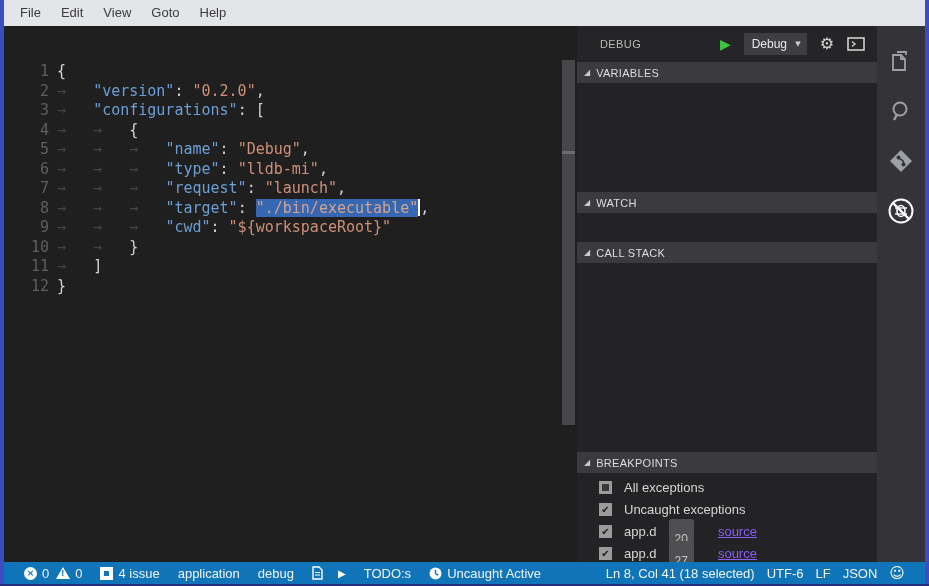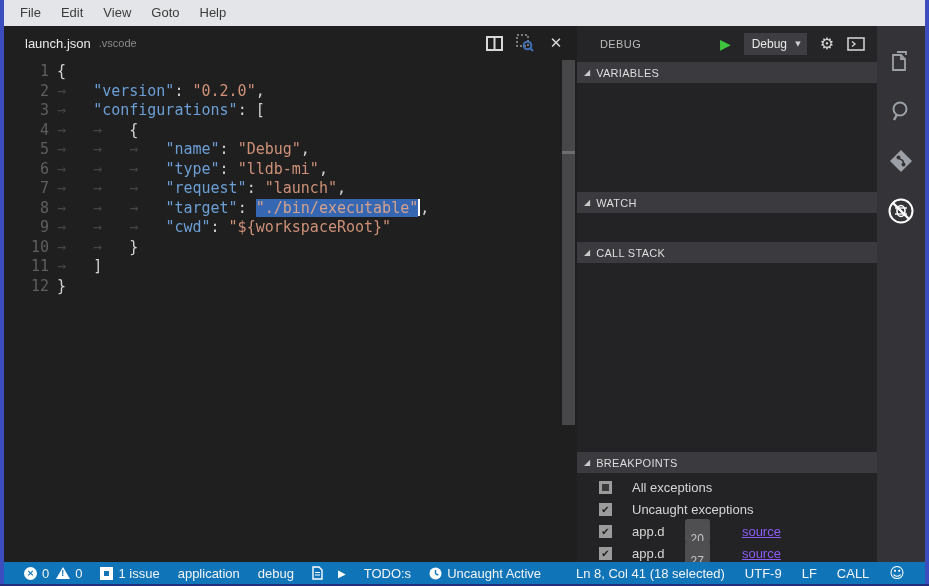--- a/index.html
+++ b/index.html
@@ -55,42 +55,42 @@
   .config-select .val { font-size:12px; color:#e8e8e8; }
   .config-select .chev { font-size:7px; color:#cfcfcf; font-family:"DejaVu Sans", sans-serif; }
   .gear { color:#d6d6d6; font-size:16px; line-height:1; font-family:"DejaVu Sans", sans-serif; }
 
   .sec-hdr { position:absolute; left:0; right:0; height:21px; background:#3a3a3f;
              display:flex; align-items:center; padding-left:7px; }
   .twisty { font-size:8px; color:#c9c9c9; margin-right:6px; font-family:"DejaVu Sans", sans-serif; }
   .sec-label { font-size:11px; font-weight:normal; color:#dedede; letter-spacing:.3px; }
   .sec-body { position:absolute; left:0; right:0; background:#232325; }
 
-  .bp-row { height:22px; display:flex; align-items:center; gap:20px; padding-left:22px;
+  .bp-row { height:22px; display:flex; align-items:center; gap:12px; padding-left:22px;
             font-size:13px; color:#d6d6d6; }
   .cb { width:13px; height:13px; flex:none; display:flex; align-items:center; justify-content:center; }
   .cb.checked { background:#9b9b9b; color:#202020; font-size:10px; font-weight:bold;
                 font-family:"DejaVu Sans", sans-serif; }
   .cb.unchecked { border:3px solid #9b9b9b; background:#3a3a3a; }
   .badge { background:#4f4f52; color:#c6c6c6; font-size:12px; border-radius:3px; padding:12px 6px;
            height:16px; line-height:16px; }
   .bp-hint { color:#8b5cf6; margin-left:12px;text-decoration:underline; }
 
   
   .activitybar { position:absolute; left:877px; top:26px; width:48px; height:536px; background:#333338;
                  display:flex; flex-direction:column; align-items:center; padding-top:10px; }
   .ab-item { width:48px; height:50px; display:flex; align-items:center; justify-content:center; }
 
   
   .statusbar { position:absolute; left:4px; top:562px; width:921px; height:22px; background:#0f74b8;
                display:flex; align-items:center; padding:0 20px; color:#f4f4f4; font-size:13px; }
   .sb-item { display:flex; align-items:center; gap:5px; cursor:default; }
   .sb-gap { margin-left:18px; }
   .sb-gap-sm { margin-left:7px; }
-  .sb-right { margin-left:auto; display:flex; align-items:center; gap:20px; }
+  .sb-right { margin-left:auto; display:flex; align-items:center; gap:12px; }
   .err-ico { width:13px; height:13px; border-radius:50%; background:#fff; color:#0f74b8;
              font-size:9px; font-weight:bold; display:flex; align-items:center; justify-content:center;
              font-family:"DejaVu Sans", sans-serif; }
   .warn-ico { position:relative; width:0; height:0; border-left:7px solid transparent;
               border-right:7px solid transparent; border-bottom:12px solid #fff; }
   .warn-ico::after { content:"!"; position:absolute; left:-2px; top:1px; color:#0f74b8;
                      font-size:9px; font-weight:bold; }
   .issue-ico { position:relative; width:13px; height:13px; background:#fff; }
   .issue-ico::after { content:""; position:absolute; left:4px; top:4px; width:5px; height:5px; background:#0f74b8; }
   .play-ico { color:#fff; font-size:10px; font-family:"DejaVu Sans", sans-serif; }
@@ -103,42 +103,20 @@
 
   <div class="menubar" id="menubar">
       <span class="menu-item">File</span>
       <span class="menu-item">Edit</span>
       <span class="menu-item">View</span>
       <span class="menu-item">Goto</span>
       <span class="menu-item">Help</span>
     </div>
 
   <div class="editor-region">
-    <div class="tabbar">
-      <span class="tab-title">launch.json</span>
-      <span class="tab-folder">.vscode</span>
-      <div class="editor-actions">
-        <span class="ea-btn">
-          <svg width="17" height="15" viewBox="0 0 17 15">
-            <rect x="1" y="1" width="15" height="13" fill="none" stroke="#d8d8d8" stroke-width="2"></rect>
-            <line x1="8.5" y1="1" x2="8.5" y2="14" stroke="#d8d8d8" stroke-width="2"></line>
-          </svg>
-        </span>
-        <span class="ea-btn">
-          <svg width="18" height="18" viewBox="0 0 18 18">
-            <rect x="1" y="1" width="11" height="11" fill="none" stroke="#9a9a9a" stroke-width="1.5" stroke-dasharray="2,2"></rect>
-            <circle cx="11.5" cy="11.5" r="3.8" fill="none" stroke="#3f6fb5" stroke-width="2"></circle>
-            <line x1="14.3" y1="14.3" x2="17" y2="17" stroke="#3f6fb5" stroke-width="2"></line>
-          </svg>
-        </span>
-        <span class="ea-btn">
-          <span class="close-x">✕</span>
-        </span>
-      </div>
-    </div>
     <div class="code" id="code">
         <div class="line"><span class="ln">1</span><span class="lc"><span class="tok-p">{</span></span></div>
         <div class="line"><span class="ln">2</span><span class="lc"><span class="tok-w">→   </span><span class="tok-k">"version"</span><span class="tok-p">: </span><span class="tok-s">"0.2.0"</span><span class="tok-p">,</span></span></div>
         <div class="line"><span class="ln">3</span><span class="lc"><span class="tok-w">→   </span><span class="tok-k">"configurations"</span><span class="tok-p">: [</span></span></div>
         <div class="line"><span class="ln">4</span><span class="lc"><span class="tok-w">→   →   </span><span class="tok-p">{</span></span></div>
         <div class="line"><span class="ln">5</span><span class="lc"><span class="tok-w">→   →   →   </span><span class="tok-k">"name"</span><span class="tok-p">: </span><span class="tok-s">"Debug"</span><span class="tok-p">,</span></span></div>
         <div class="line"><span class="ln">6</span><span class="lc"><span class="tok-w">→   →   →   </span><span class="tok-k">"type"</span><span class="tok-p">: </span><span class="tok-s">"lldb-mi"</span><span class="tok-p">,</span></span></div>
         <div class="line"><span class="ln">7</span><span class="lc"><span class="tok-w">→   →   →   </span><span class="tok-k">"request"</span><span class="tok-p">: </span><span class="tok-s">"launch"</span><span class="tok-p">,</span></span></div>
         <div class="line"><span class="ln">8</span><span class="lc"><span class="tok-w">→   →   →   </span><span class="tok-k">"target"</span><span class="tok-p">: </span><span class="tok-sel">"./bin/executable"</span><span class="cursor"></span><span class="tok-p">,</span></span></div>
         <div class="line"><span class="ln">9</span><span class="lc"><span class="tok-w">→   →   →   </span><span class="tok-k">"cwd"</span><span class="tok-p">: </span><span class="tok-s">"${workspaceRoot}"</span></span></div>
@@ -256,21 +234,21 @@
     <span class="sb-item">
       <span class="err-ico">×</span>
       <span>0</span>
     </span>
     <span class="sb-item sb-gap-sm">
       <span class="warn-ico"></span>
       <span>0</span>
     </span>
     <span class="sb-item sb-gap">
       <span class="issue-ico"></span>
-      <span>1 issue</span>
+      <span>4 issue</span>
     </span>
     <span class="sb-item sb-gap">
       <span>application</span>
     </span>
     <span class="sb-item sb-gap">
       <span>debug</span>
     </span>
     <span class="sb-item sb-gap">
       <svg width="11" height="14" viewBox="0 0 11 14">
         <path d="M1 1 h6 l3 3 v9 h-9 z" fill="none" stroke="#ffffff" stroke-width="1.4"></path>
@@ -291,27 +269,27 @@
         <line x1="6.5" y1="6.8" x2="9.3" y2="8" stroke="#0f74b8" stroke-width="1.4"></line>
       </svg>
       <span>Uncaught Active</span>
     </span>
 
     <span class="sb-right">
       <span class="sb-item">
         <span>Ln 8, Col 41 (18 selected)</span>
       </span>
       <span class="sb-item">
-        <span>UTF-9</span>
+        <span>UTF-6</span>
       </span>
       <span class="sb-item">
         <span>LF</span>
       </span>
       <span class="sb-item">
-        <span>CALL</span>
+        <span>JSON</span>
       </span>
       <span class="sb-item">
         <span class="smiley">☺</span>
       </span>
     </span>
   </div>
 
   <div class="frame-left"></div>
   <div class="frame-right"></div>
   <div class="frame-bottom"></div>

